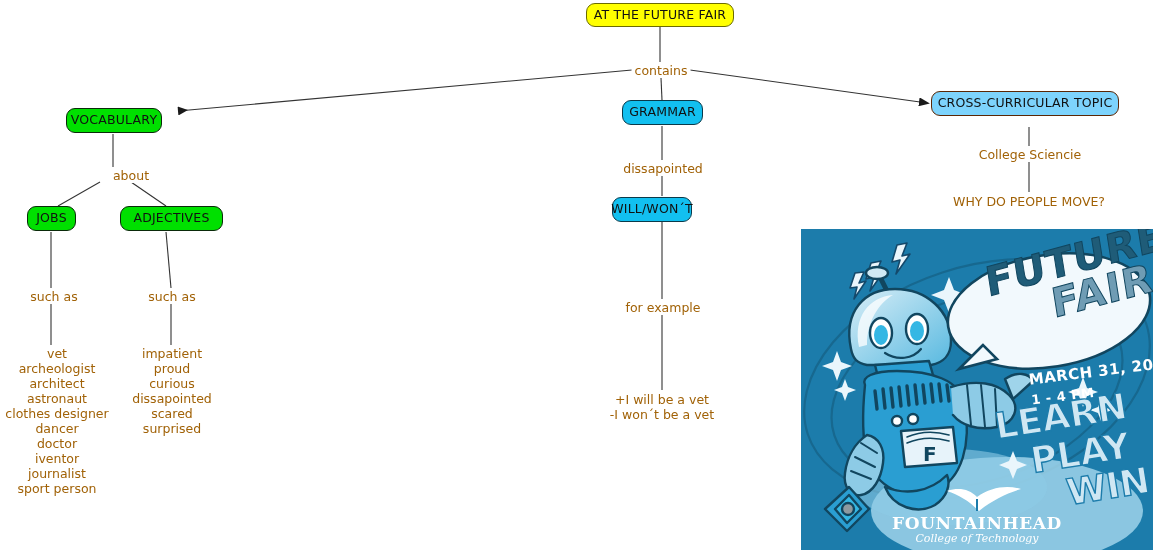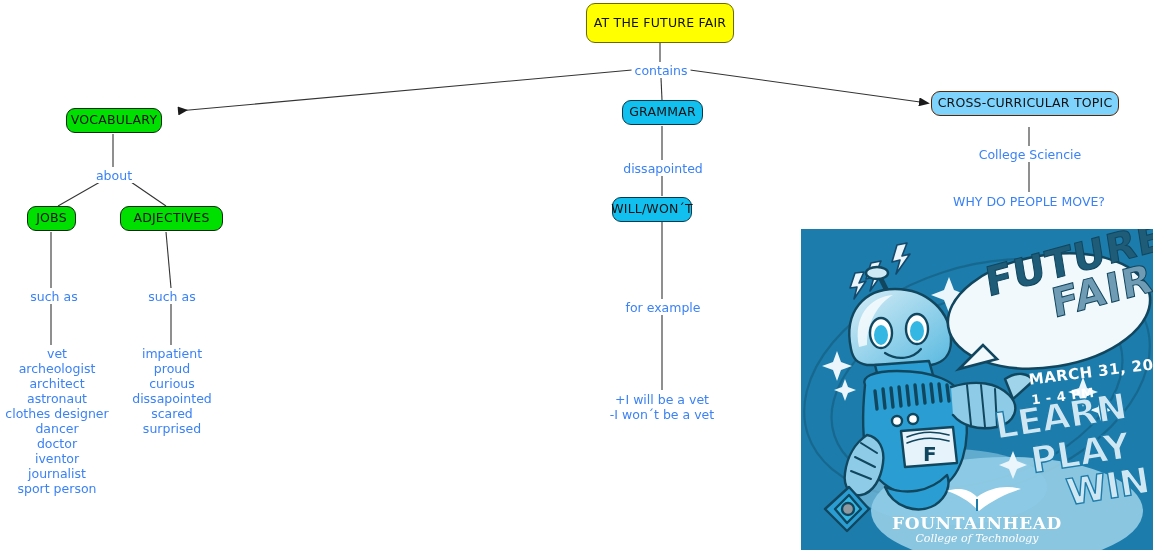--- a/index.html
+++ b/index.html
@@ -44,21 +44,21 @@
   }
   .node.yellow  { background: #ffff00; border-color: #6b6b00; }
   .node.green   { background: #00e000; border-color: #0a2a0a; }
   .node.cyan    { background: #12c0f0; border-color: #0a3a4a; text-align: center; }
   .node.orange  { background: #7dd3fc; border-color: #5a2604; }
 
   
   .txt {
     position: absolute;
     font-size: 12.5px;
-    color: #3b82f6;
+    color: #a16207;
     white-space: pre;
     line-height: 15px;
     text-align: center;
     transform: translateX(-50%);
   }
   .txt.lab {
     background: #ffffff;
     padding: 0 3px;
   }
 
@@ -109,21 +109,21 @@
       <line x1="662" y1="126" x2="662" y2="160"></line>
       <line x1="662" y1="175" x2="662" y2="196"></line>
       <line x1="662" y1="222" x2="662" y2="299"></line>
       <line x1="662" y1="314" x2="662" y2="390"></line>
 
       <line x1="1029" y1="127" x2="1029" y2="146"></line>
       <line x1="1029" y1="161" x2="1029" y2="192"></line>
     </g>
   </svg>
 
-  <div class="node yellow" style="left:586px; top:3px; width:148px; height:40px;">
+  <div class="node yellow" style="left:586px; top:3px; width:148px; height:24px;">
     <span>AT THE FUTURE FAIR</span>
   </div>
 
   <div class="node green" style="left:66px; top:108px; width:96px; height:25px;">
     <span>VOCABULARY</span>
   </div>
 
   <div class="node green" style="left:27px; top:206px; width:49px; height:25px;">
     <span>JOBS</span>
   </div>
@@ -139,21 +139,21 @@
   <div class="node cyan" style="left:612px; top:197px; width:80px; height:25px;">
     <span>WILL/WON´T</span>
   </div>
 
   <div class="node orange" style="left:931px; top:91px; width:188px; height:25px;">
     <span>CROSS-CURRICULAR TOPIC</span>
   </div>
 
   <div class="txt lab" style="left:661px; top:63px;">contains</div>
 
-  <div class="txt lab" style="left:114px; top:168px;">about</div>
+  <div class="txt lab" style="left:131px; top:168px;">about</div>
 
   <div class="txt lab" style="left:54px; top:289px;">such as</div>
 
   <div class="txt lab" style="left:172px; top:289px;">such as</div>
 
   <div class="txt lab" style="left:663px; top:161px;">dissapointed</div>
 
   <div class="txt lab" style="left:663px; top:300px;">for example</div>
 
   <div class="txt lab" style="left:1030px; top:147px;">College Sciencie</div>

